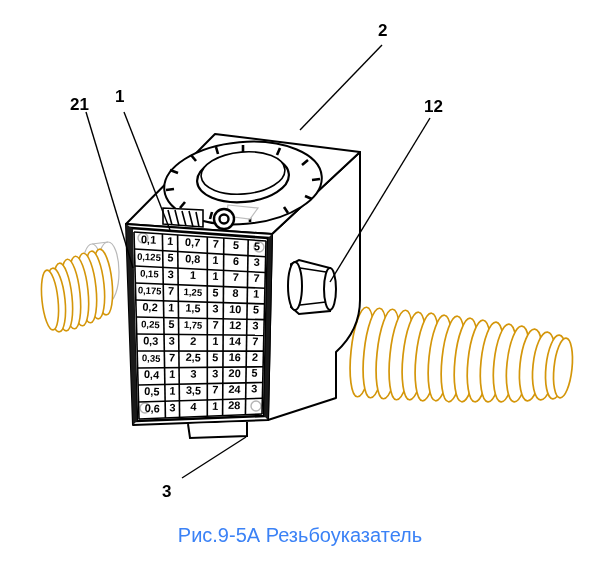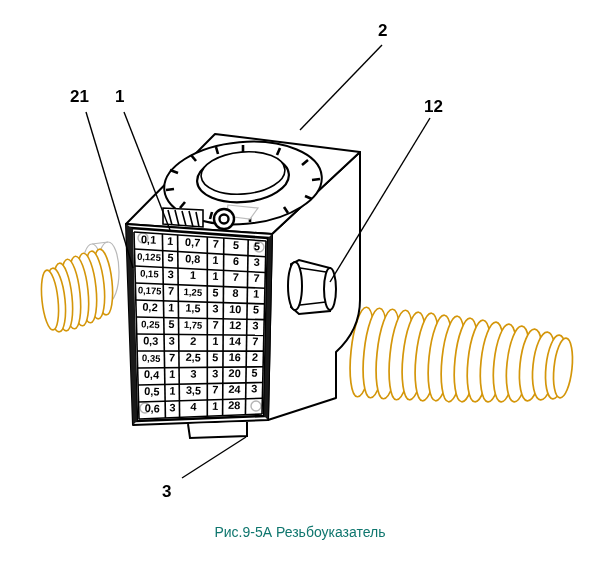--- a/index.html
+++ b/index.html
@@ -20,22 +20,22 @@
     font-size:17px;
     color:#000;
     line-height:1;
     white-space:nowrap;
   }
   .caption{
     position:absolute;
     left:0;top:524px;width:600px;
     text-align:center;
     font-family:"Liberation Sans", sans-serif;
-    font-size:14px;
-    color:#0f766e;
+    font-size:20px;
+    color:#3b82f6;
     white-space:nowrap;
   }
   .cell-txt{
     font-family:"Liberation Sans", sans-serif;
     font-weight:bold;
     fill:#000;
   }
 </style>
 </head>
 <body>
@@ -248,21 +248,21 @@
     <g stroke="#000" stroke-width="1.4" fill="none">
       <line x1="86" y1="112" x2="133" y2="268"></line>
       <line x1="124" y1="112" x2="170" y2="230"></line>
       <line x1="382" y1="45" x2="300" y2="130"></line>
       <line x1="430" y1="118" x2="330" y2="282"></line>
       <line x1="182" y1="478" x2="246" y2="437"></line>
     </g>
 
   </svg>
 
-  <div class="callout" style="left:70px;top:88px;">21</div>
+  <div class="callout" style="left:70px;top:96px;">21</div>
   <div class="callout" style="left:115px;top:88px;">1</div>
   <div class="callout" style="left:378px;top:22px;">2</div>
   <div class="callout" style="left:424px;top:98px;">12</div>
   <div class="callout" style="left:162px;top:483px;">3</div>
 
   <div class="caption">Рис.9-5А Резьбоуказатель</div>
 
 </div>
 
 </body></html>

